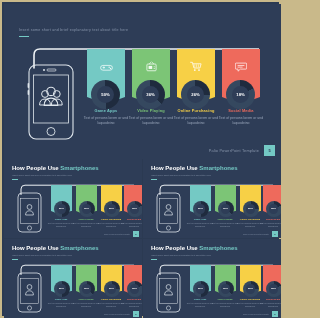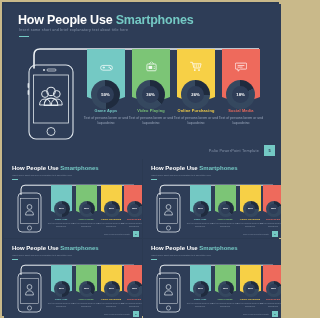--- a/index.html
+++ b/index.html
@@ -113,24 +113,20 @@
     color:#2e3d57;font-size:2.3px;font-weight:bold;display:flex;align-items:center;justify-content:center;
   }
 </style>
 </head>
 <body>
 
 <div class="frame">
 
   <div class="hero">
 
-    <div class="title">
-      <span class="t1">How People Use</span>
-      <span class="t2">Smartphones</span>
-    </div>
     <div class="subtitle">Insert some short and brief explanatory text about title here</div>
     <div class="rule"></div>
 
     <svg class="conn" viewBox="0 0 228 22">
       <path d="M3 21 L3 8 Q3 2 9 2 L228 2" fill="none" stroke="#eef2f5" stroke-width="1.6" stroke-linecap="round"></path>
     </svg>
 
     <svg class="phone" viewBox="0 0 50 80">
       <rect x="3" y="4" width="44" height="74" rx="7" ry="7" fill="none" stroke="#dfe6ec" stroke-width="1.1"></rect>
       <rect x="7.5" y="14" width="35" height="48" fill="none" stroke="#dfe6ec" stroke-width=".8"></rect>

